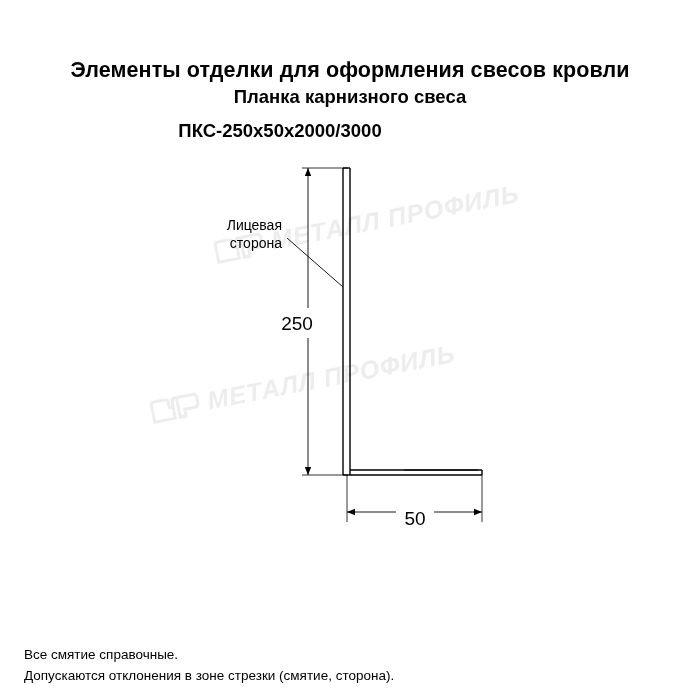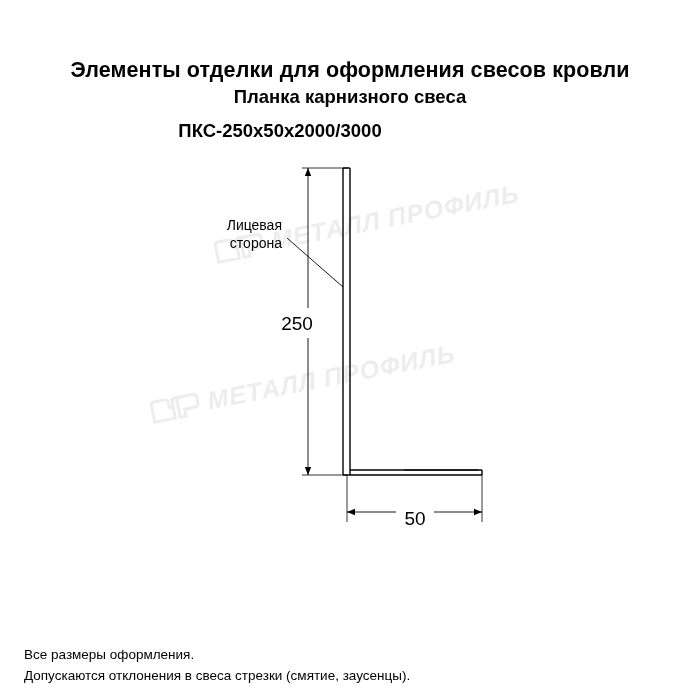--- a/index.html
+++ b/index.html
@@ -199,17 +199,17 @@
 
       <g>
         <text class="label-text" x="282" y="80" text-anchor="end">Лицевая</text>
         <text class="label-text" x="282" y="98" text-anchor="end">сторона</text>
       </g>
 
     </svg>
   </div>
 
   <div class="footer">
-    <div>Все размеры оформления.</div>
-    <div>Допускаются отклонения в свеса стрезки (смятие, заусенцы).</div>
+    <div>Все смятие справочные.</div>
+    <div>Допускаются отклонения в зоне стрезки (смятие, сторона).</div>
   </div>
 
 </div>
 
 </body></html>

